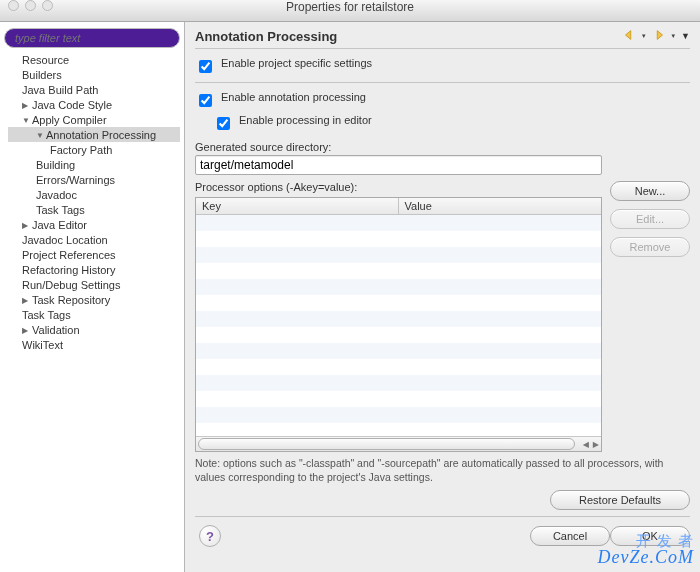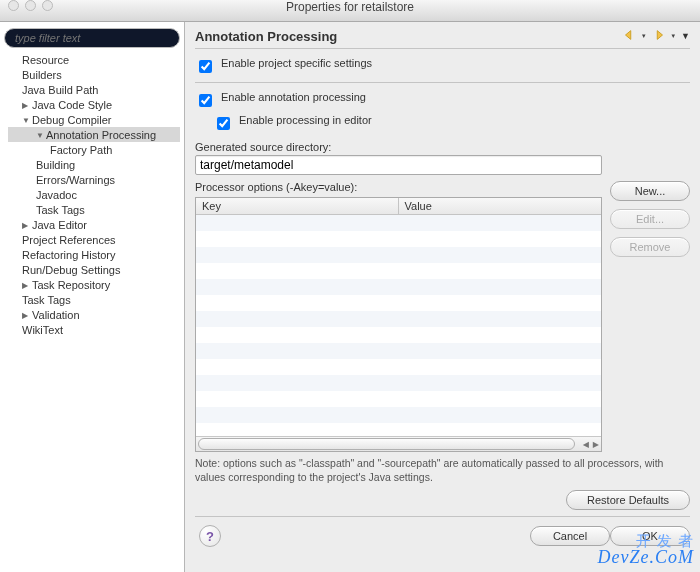--- a/index.html
+++ b/index.html
@@ -33,21 +33,21 @@
     padding: 6px 4px;
   }
   .filter {
     width: 100%;
     border:1px solid #bcbcbc;
     border-radius:10px;
     padding:3px 10px;
     font-size:11px;
     color:#888;
     font-style: italic;
-    background:#0f172a;
+    background:#4c1d95;
     margin-bottom:4px;
   }
   .tree { padding-left:4px; }
   .tree .item {
     padding: 1.5px 2px 1.5px 2px;
     white-space: nowrap;
     color:#333;
     cursor: default;
   }
   .tree .l1 { padding-left: 14px; }
@@ -134,21 +134,21 @@
     padding:3px 0;
     font-size:11px;
     text-align:center;
     color:#333;
     box-shadow: 0 1px 0 #fff inset;
     cursor:default;
   }
   .mac-btn.disabled { color:#aaa; border-color:#c5c5c5; background:linear-gradient(#f6f6f6,#ececec);}
   .note { font-size:10.5px; color:#555; margin-top:4px; line-height:1.35; }
   .bottom-buttons { display:flex; justify-content:flex-end; gap:12px; margin-top:6px; }
-  .bottom-buttons .mac-btn { min-width: 110px; padding:3px 20px; }
+  .bottom-buttons .mac-btn { min-width: 110px; padding:3px 28px; }
   .dialog-bottom {
     border-top:1px solid #c4c4c4;
     margin-top:6px;
     padding-top:8px;
     display:flex;
     justify-content:space-between;
     align-items:center;
   }
   .dialog-bottom .right { display:flex; }
   .dialog-bottom .mac-btn { min-width: 80px; padding:3px 12px; }
@@ -181,28 +181,29 @@
 </div>
 
 <div class="content">
   <div class="sidebar">
     <input class="filter" placeholder="type filter text" style="">
     <div class="tree" id="tree">
         <div class="item l1"><span>Resource</span></div>
         <div class="item l1"><span>Builders</span></div>
         <div class="item l1"><span>Java Build Path</span></div>
         <div class="item l1 disclosure"><span>Java Code Style</span></div>
-        <div class="item l1 disclosure open"><span>Debug Compiler</span></div>
+        <div class="item l1 disclosure open"><span>Apply Compiler</span></div>
         <div class="item l2 disclosure open sel"><span>Annotation Processing</span></div>
         <div class="item l3"><span>Factory Path</span></div>
         <div class="item l2"><span>Building</span></div>
         <div class="item l2"><span>Errors/Warnings</span></div>
         <div class="item l2"><span>Javadoc</span></div>
         <div class="item l2"><span>Task Tags</span></div>
         <div class="item l1 disclosure"><span>Java Editor</span></div>
+        <div class="item l1"><span>Javadoc Location</span></div>
         <div class="item l1"><span>Project References</span></div>
         <div class="item l1"><span>Refactoring History</span></div>
         <div class="item l1"><span>Run/Debug Settings</span></div>
         <div class="item l1 disclosure"><span>Task Repository</span></div>
         <div class="item l1"><span>Task Tags</span></div>
         <div class="item l1 disclosure"><span>Validation</span></div>
         <div class="item l1"><span>WikiText</span></div>
       </div>
   </div>
 

